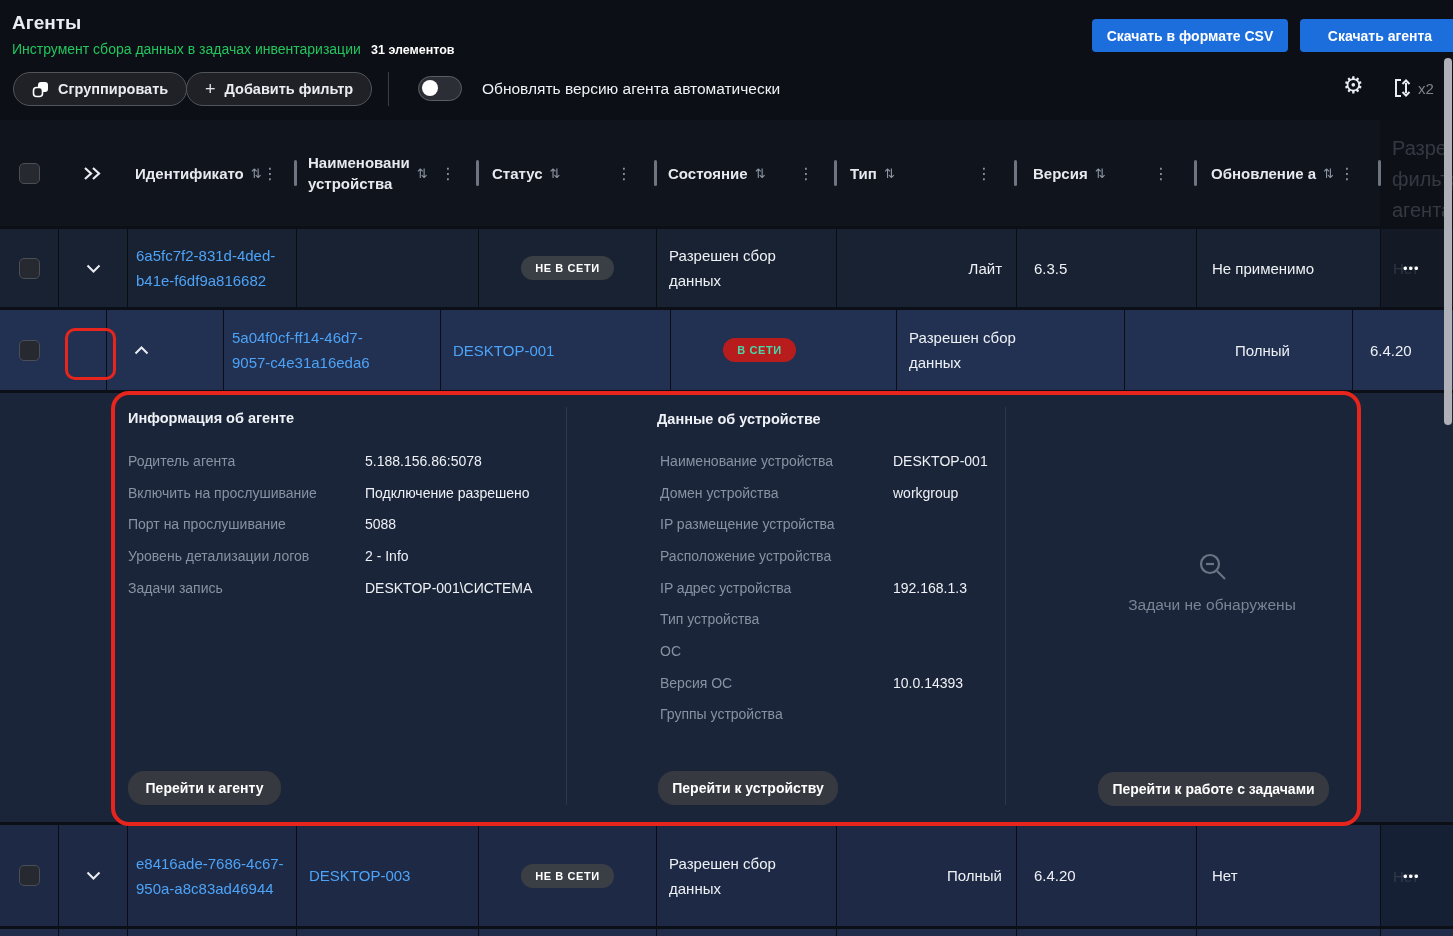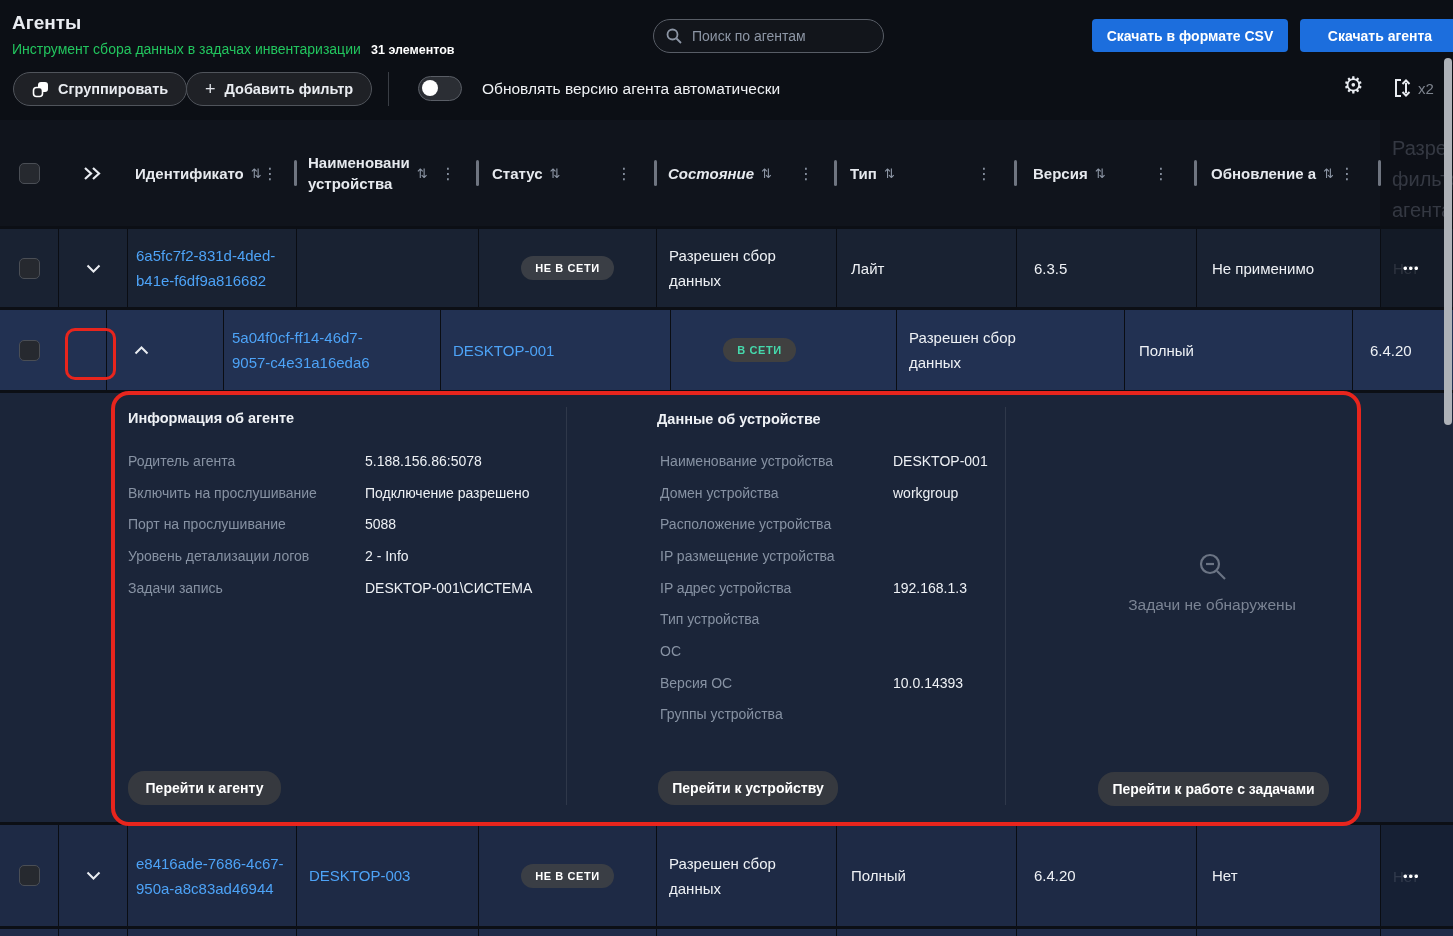--- a/index.html
+++ b/index.html
@@ -41,21 +41,21 @@
 
   
   .trow{position:absolute;left:0;width:1453px;display:flex;box-sizing:border-box;}
   .c{box-sizing:border-box;display:flex;align-items:center;flex-shrink:0;position:relative;}
   .c-check{width:58px;justify-content:center;}
   .c-exp{width:69px;justify-content:center;}
   .c-id{width:169px;padding:0 8px;}
   .c-name{width:182px;padding:0 12px;}
   .c-status{width:178px;justify-content:center;}
   .c-state{width:180px;padding:0 12px;}
-  .c-type{width:180px;padding:0 14px;}
+  .c-type{width:180px;padding:0 14px;justify-content:flex-end;}
   .c-ver{width:180px;padding:0 17px;}
   .c-upd{width:184px;padding:0 15px;}
   .c-last{flex:1;}
 
   .thead{top:120px;height:106px;background:#10141c;}
   .hlabel{font-size:15px;font-weight:600;color:#e6e9ee;line-height:21px;}
   .sort{font-size:13px;color:#8d96a5;margin-left:7px;cursor:pointer;}
   .kebab{font-size:16px;color:#8d96a5;margin-left:auto;margin-right:10px;cursor:pointer;}
   .hbar::before{content:"";position:absolute;left:-2px;top:50%;transform:translateY(-50%);
                 width:3px;height:26px;border-radius:2px;background:#6f7580;}
@@ -66,21 +66,21 @@
   .row1{top:229px;height:78px;background:#192232;}
   .row2{top:310px;height:80px;background:#223152;gap:48px;}
   .row3{top:825px;height:101px;background:#1e2a45;}
   .row-partial{top:929px;height:7px;background:#202c49;overflow:hidden;}
 
   .link{color:#4da3f7;font-size:15px;line-height:25px;cursor:pointer;overflow-wrap:break-word;
         word-break:normal;width:100%;}
   .cell-text{font-size:15px;line-height:25px;color:#eef1f5;}
   .badge{font-size:11px;font-weight:bold;letter-spacing:.6px;padding:6px 14px;border-radius:14px;white-space:nowrap;}
   .badge-off{background:#3a3e45;color:#fff;}
-  .badge-on{background:#404040;color:#45d9ac;}
+  .badge-on{background:#b91c1c;color:#45d9ac;}
   .checkbox{width:19px;height:19px;border-radius:5px;background:#26292f;border:1px solid #4a4e55;cursor:pointer;}
   .chev{cursor:pointer;display:flex;}
   .dots{position:absolute;left:22px;top:50%;transform:translateY(-50%);color:#fff;font-size:13px;
         letter-spacing:1px;cursor:pointer;z-index:3;}
   .ghost-val{position:absolute;left:12px;top:50%;transform:translateY(-50%);font-size:15px;
              color:rgba(238,241,245,0.12);}
   .shade{background:rgba(6,9,14,0.30);}
 
   
   .panel{position:absolute;left:0;top:393px;width:1453px;height:429px;background:#1b2539;}
@@ -116,27 +116,20 @@
 </style>
 </head>
 <body>
 
 <div class="page">
 
   <div class="title">Агенты</div>
   <div class="subtitle">Инструмент сбора данных в задачах инвентаризации</div>
   <div class="count">31 элементов</div>
 
-  <div class="search">
-    <svg width="16" height="16" viewBox="0 0 16 16">
-      <circle cx="6.5" cy="6.5" r="5" fill="none" stroke="#8d96a5" stroke-width="1.8"></circle>
-      <line x1="10.5" y1="10.5" x2="15" y2="15" stroke="#8d96a5" stroke-width="1.8"></line>
-    </svg>
-    <input placeholder="Поиск по агентам" style="">
-  </div>
 
   <button class="btn-blue btn-csv">Скачать в формате CSV</button>
   <button class="btn-blue btn-dl">Скачать агента</button>
 
   <div class="pill pill-group">
     <svg width="17" height="17" viewBox="0 0 17 17">
       <rect x="6" y="1" width="10" height="10" rx="3" fill="#ffffff"></rect>
       <rect x="1.5" y="6.5" width="9" height="9" rx="3" fill="#1f2126" stroke="#ffffff" stroke-width="1.6"></rect>
     </svg>
     <span>Сгруппировать</span>
@@ -182,21 +175,21 @@
         <span>устройства</span>
       </span>
       <span class="sort">⇅</span>
       <span class="kebab">⋮</span>
     </div>
     <div class="c c-status hbar" style="justify-content:flex-start;padding:0 14px;align-items:center;">
       <span class="hlabel">Статус</span>
       <span class="sort">⇅</span>
       <span class="kebab">⋮</span>
     </div>
-    <div class="c c-state hbar" style="padding:0 12px;font-style:italic;">
+    <div class="c c-state hbar" style="padding:0 12px;">
       <span class="hlabel">Состояние</span>
       <span class="sort">⇅</span>
       <span class="kebab">⋮</span>
     </div>
     <div class="c c-type hbar">
       <span class="hlabel">Тип</span>
       <span class="sort">⇅</span>
       <span class="kebab">⋮</span>
     </div>
     <div class="c c-ver hbar">
@@ -320,25 +313,25 @@
     <div class="fields f2">
       <div class="f">
           <span class="lab">Наименование устройства</span>
           <span class="val">DESKTOP-001</span>
         </div>
       <div class="f">
           <span class="lab">Домен устройства</span>
           <span class="val">workgroup</span>
         </div>
       <div class="f">
+          <span class="lab">IP размещение устройства</span>
+          <span class="val"></span>
+        </div>
+      <div class="f">
           <span class="lab">Расположение устройства</span>
-          <span class="val"></span>
-        </div>
-      <div class="f">
-          <span class="lab">IP размещение устройства</span>
           <span class="val"></span>
         </div>
       <div class="f">
           <span class="lab">IP адрес устройства</span>
           <span class="val">192.168.1.3</span>
         </div>
       <div class="f">
           <span class="lab">Тип устройства</span>
           <span class="val"></span>
         </div>

